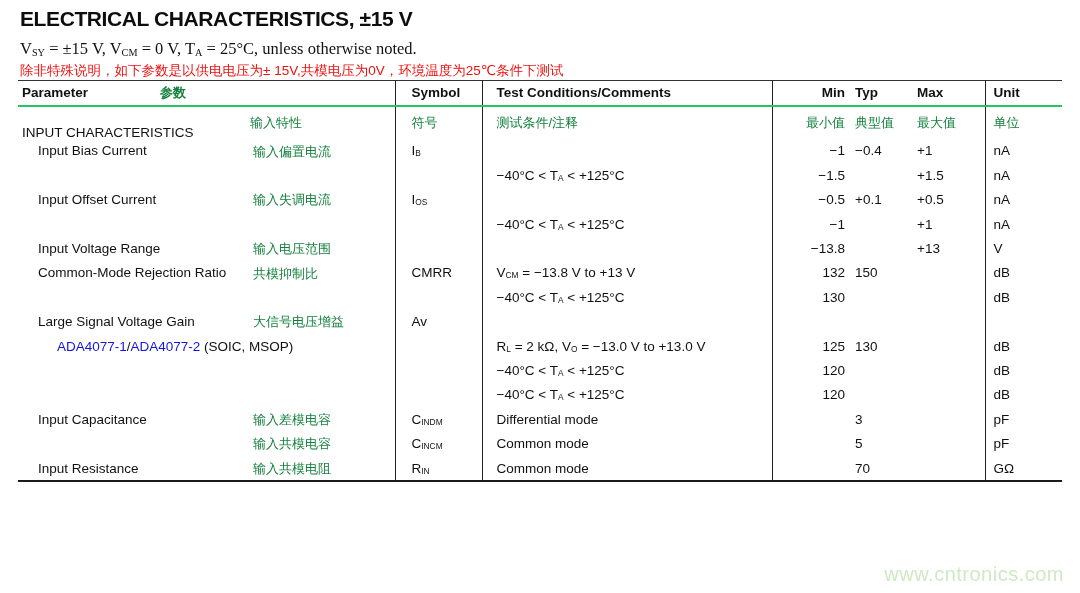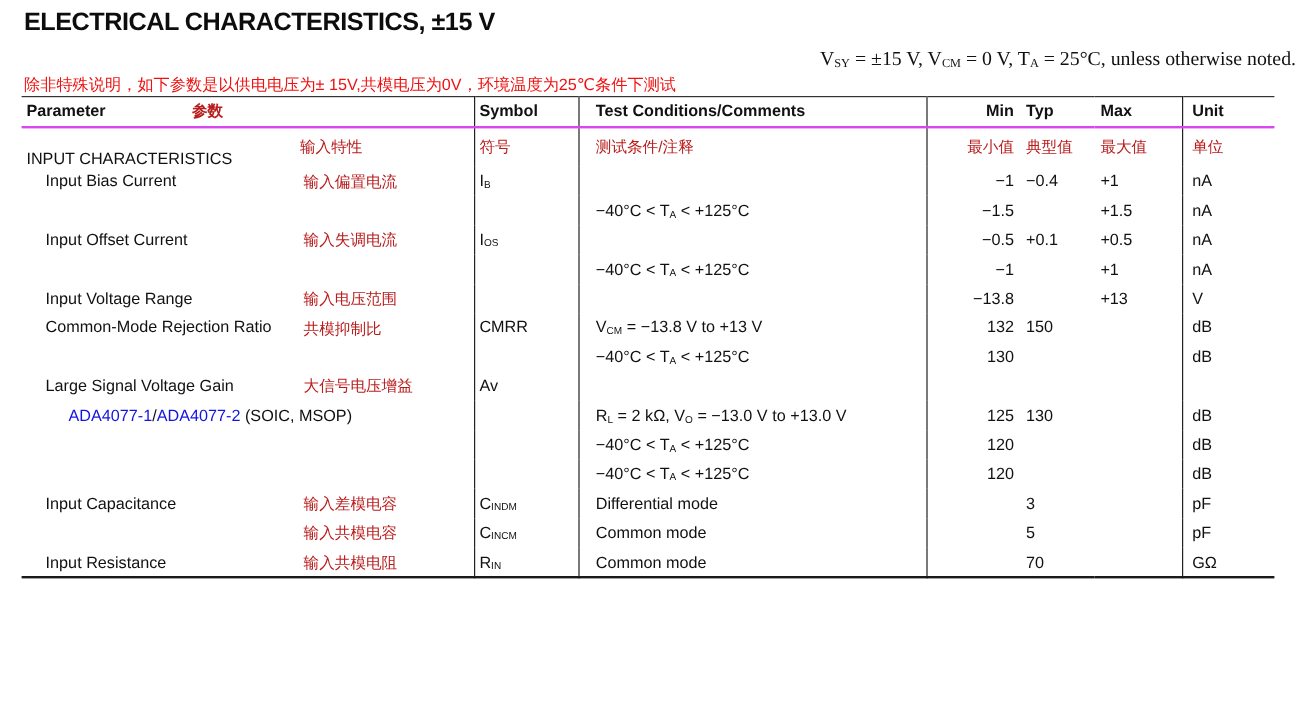--- a/index.html
+++ b/index.html
@@ -16,21 +16,20 @@
     font-size:21px;
     font-weight:bold;
     letter-spacing:-0.4px;
     color:#0d0d0d;
   }
   .subtitle{
     margin:8px 0 0 20px;
     font-family:"Liberation Serif","DejaVu Serif",serif;
     font-size:16.5px;
     color:#111111;
-    text-align:right;
   }
   .subtitle-cn{
     margin:3px 0 0 20px;
     font-size:13.5px;
     color:#ee1111;
   }
   .caption{
     margin:4px 0 4px 20px;
     font-family:"Liberation Serif","DejaVu Serif",serif;
     font-size:15.5px;
@@ -38,21 +37,21 @@
   }
   table.ds{
     border-collapse:collapse;
     table-layout:fixed;
     width:1044px;
     margin-left:18px;
     border-bottom:2px solid #1a1a1a;
   }
   thead tr{
     border-top:1.5px solid #333333;
-    border-bottom:2px solid #d946ef;
+    border-bottom:2px solid #22c55e;
     height:25px;
   }
   th{
     text-align:left;
     font-size:13.5px;
     font-weight:bold;
     vertical-align:middle;
     padding:0;
     white-space:nowrap;
     overflow:hidden;
@@ -60,34 +59,34 @@
   tbody td{
     height:24.4px;
     font-size:13.5px;
     vertical-align:middle;
     padding:0;
     white-space:nowrap;
     overflow:hidden;
     line-height:1;
   }
   .b-l{border-left:1px solid #222222;}
-  .c-sym{padding-left:4px;}
+  .c-sym{padding-left:16px;}
   .c-cond{padding-left:14px;}
   .c-min{padding-left:18px;text-align:right;}
   .c-typ{padding-left:10px;}
   .c-max{padding-left:5px;}
   .c-unit{padding-left:8px;}
   .pwrap{display:flex;align-items:center;}
   .ind0{padding-left:4px;}
   .ind1{padding-left:20px;}
   .ind2{padding-left:39px;align-items:center;}
   .p-en{flex:0 0 auto;min-width:215px;}
   .ind0 .p-en{min-width:228px;margin-top:19px;}
   .hdr{flex:0 0 auto;min-width:138px;}
-  .red{color:#b91c1c;font-size:13px;}
+  .red{color:#15803d;font-size:13px;}
   .link{color:#1515e0;}
   sub{font-size:0.62em;vertical-align:-0.15em;line-height:0;}
   .watermark{
     position:absolute;
     right:16px;
     bottom:7px;
     font-size:20px;
     letter-spacing:0.5px;
     color:#cfe9c4;
   }
@@ -331,14 +330,15 @@
           <td class="b-l c-sym">R<sub>IN</sub></td>
           <td class="b-l c-cond">Common mode</td>
           <td class="b-l c-min"></td>
           <td class="c-typ">70</td>
           <td class="c-max"></td>
           <td class="b-l c-unit">GΩ</td>
         </tr>
       </tbody>
   </table>
 
+  <div class="watermark">www.cntronics.com</div>
 
 </div>
 
 </body></html>

